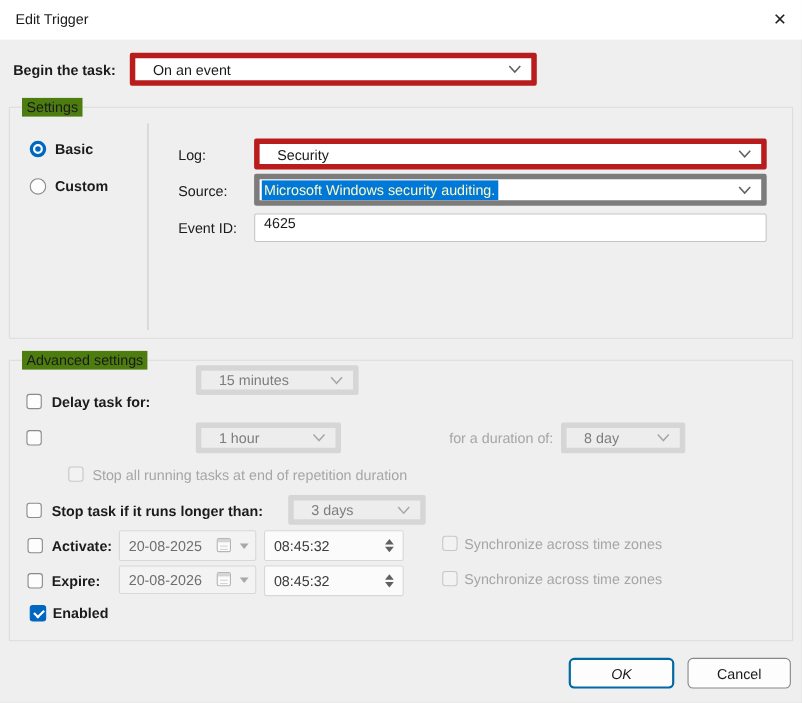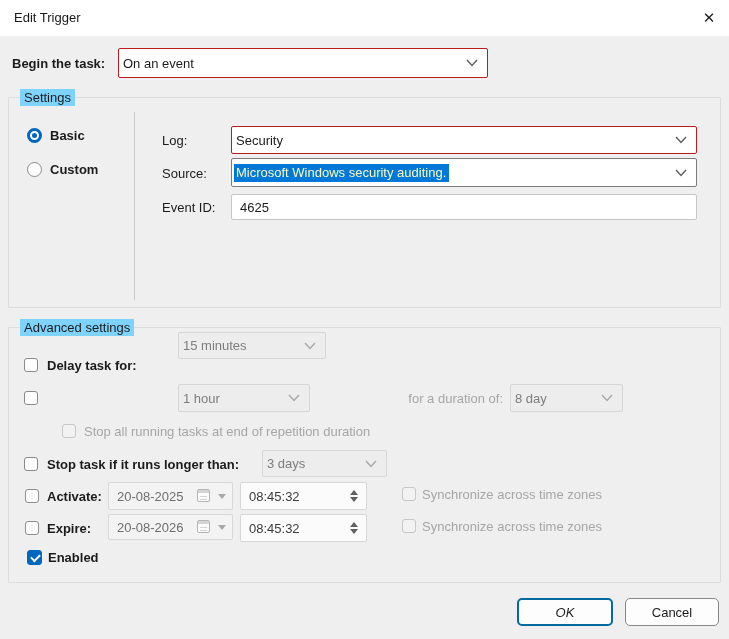--- a/index.html
+++ b/index.html
@@ -27,33 +27,33 @@
   #close-btn{
     position:absolute;right:6px;top:4px;width:28px;height:28px;
     display:flex;align-items:center;justify-content:center;
     font-size:15px;color:#222;cursor:pointer;background:transparent;border:0;
   }
   
   .lbl{position:absolute;height:17px;line-height:17px;white-space:nowrap;}
   .bold{font-weight:600;}
   .gray{color:#a6a6a6;}
   .combo{
-    position:absolute;background:#ffffff;border:1px solid #b91c1c;border-radius:2px;
-    display:flex;align-items:center;box-sizing:border-box;padding:0 26px 0 4px;
+    position:absolute;background:#ffffff;border:5px solid #b91c1c;border-radius:2px;
+    display:flex;align-items:center;box-sizing:border-box;padding:0 26px 0 16px;
     white-space:nowrap;overflow:hidden;
   }
   .combo .chev{position:absolute;right:9px;top:50%;margin-top:-4px;}
   .combo.focused{border-color:#7c7c7c;}
   .combo.disabled{
     background:#ededed;border-color:#d6d6d6;color:#7d7d7d;
   }
   .sel-text{background:#0078d7;color:#fef9c3;padding:1px 3px 2px 2px;}
   .textfield{
     position:absolute;background:#ffffff;border:1px solid #c6c6c6;border-radius:2px;
-    display:flex;align-items:center;box-sizing:border-box;padding:0 8px;
+    display:flex;align-items:flex-start;box-sizing:border-box;padding:0 8px;
   }
   
   .checkbox{
     position:absolute;width:14px;height:14px;box-sizing:border-box;
     background:#fdfdfd;border:1px solid #8a8a8a;border-radius:3px;
   }
   .checkbox.disabled{background:#f2f2f2;border-color:#c7c7c7;}
   .checkbox.checked{width:15px;height:15px;background:#0067c0;border-color:#0067c0;}
   .checkbox.checked::after{
     content:"";position:absolute;left:3px;top:3px;width:7px;height:4px;
@@ -66,21 +66,21 @@
   }
   .radio.sel{border:3px solid #0067c0;background:#fff;}
   .radio.sel::after{
     content:"";position:absolute;inset:2px;border-radius:50%;background:#0067c0;
   }
   
   .groupbox{
     position:absolute;border:1px solid #dcdcdc;border-radius:1px;box-sizing:border-box;
   }
   .groupbox>.gb-label{
-    position:absolute;top:-9px;left:11px;background:#7dd3fc;padding:0 4px;
+    position:absolute;top:-9px;left:11px;background:#4d7c0f;padding:0 4px;
     height:17px;line-height:17px;color:#1b1b1b;white-space:nowrap;
   }
   #divider{position:absolute;left:134px;top:112px;width:1px;height:188px;background:#c9c9c9;}
   
   .datefield{
     position:absolute;box-sizing:border-box;background:#f3f3f3;border:1px solid #d8d8d8;
     border-radius:2px;display:flex;align-items:center;padding:0 8px;color:#6e6e6e;
   }
   .cal-icon{
     position:absolute;right:22px;top:50%;margin-top:-7px;width:13px;height:13px;

